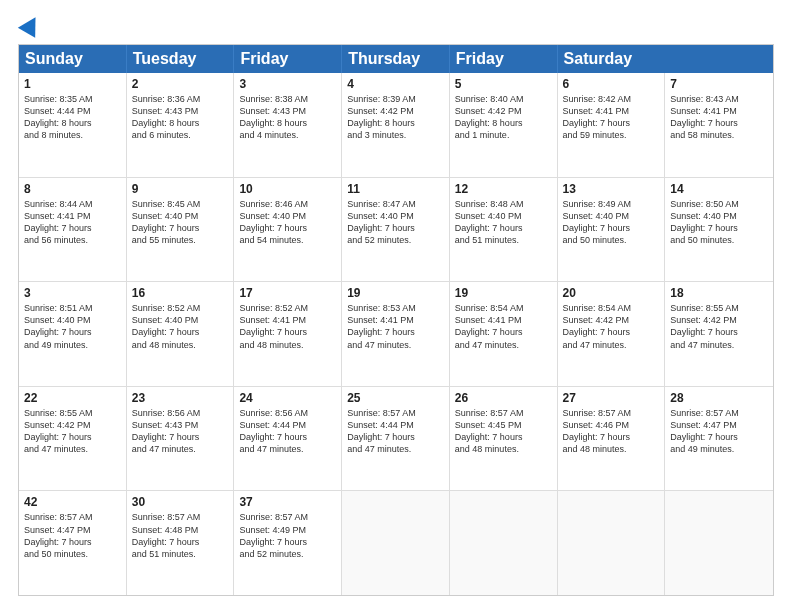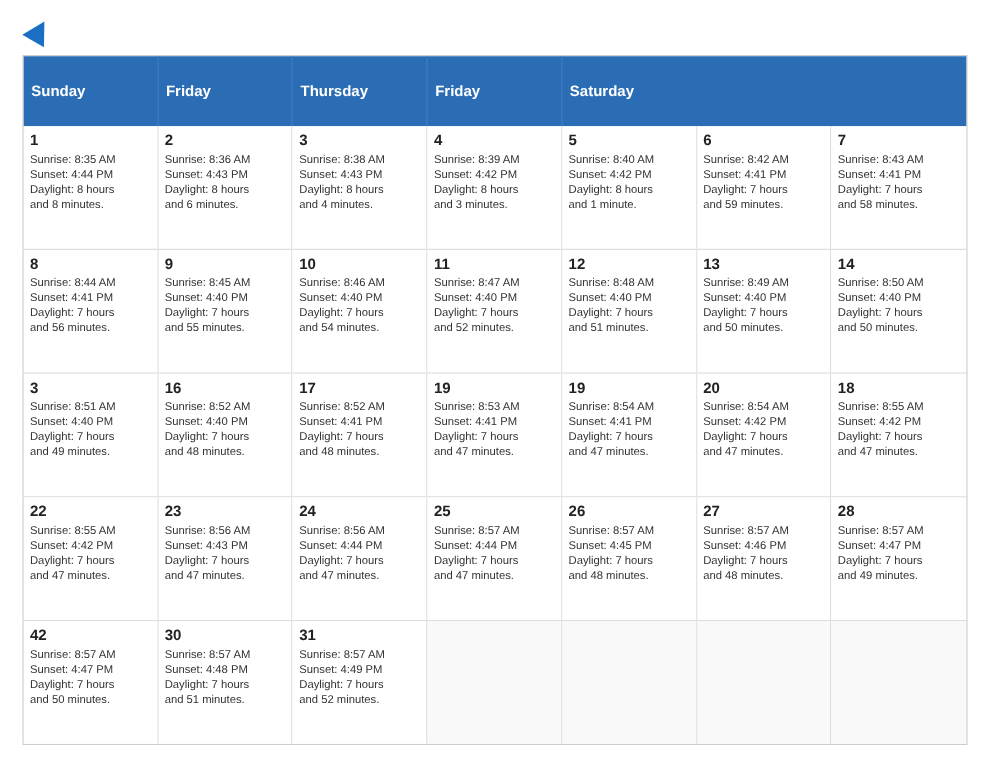--- a/index.html
+++ b/index.html
@@ -65,22 +65,22 @@
       border: 1px solid #ccc;
     }
     .cal-header {
       display: grid;
       grid-template-columns: repeat(7, 1fr);
       background: #2a6db5;
     }
     .cal-header-cell {
       color: #fff;
       font-weight: bold;
-      font-size: 12px;
-      padding: 21px 6px;
+      font-size: 16px;
+      padding: 5px 6px;
       border-right: 1px solid #3a7dc5;
     }
     .cal-header-cell:last-child { border-right: none; }
     .cal-body {
       flex: 1;
       display: flex;
       flex-direction: column;
     }
     .cal-row {
       display: grid;
@@ -127,20 +127,21 @@
     </div>
     <div class="title-block">
       <div class="main-title"></div>
       <div class="subtitle"></div>
     </div>
   </div>
 
   <div class="calendar">
     <div class="cal-header" id="cal-header">
         <div class="cal-header-cell">Sunday</div>
+        <div class="cal-header-cell">Tuesday</div>
         <div class="cal-header-cell">Friday</div>
         <div class="cal-header-cell">Thursday</div>
         <div class="cal-header-cell">Friday</div>
         <div class="cal-header-cell">Saturday</div>
       </div>
     <div class="cal-body" id="cal-body">
         <div class="cal-row">
           <div class="cal-cell">
             <span class="day-num">1</span>
             <div class="cell-text">Sunrise: 8:35 AM<br>Sunset: 4:44 PM<br>Daylight: 8 hours<br>and 8 minutes.</div>
@@ -263,21 +264,21 @@
         <div class="cal-row">
           <div class="cal-cell">
             <span class="day-num">42</span>
             <div class="cell-text">Sunrise: 8:57 AM<br>Sunset: 4:47 PM<br>Daylight: 7 hours<br>and 50 minutes.</div>
           </div>
           <div class="cal-cell">
             <span class="day-num">30</span>
             <div class="cell-text">Sunrise: 8:57 AM<br>Sunset: 4:48 PM<br>Daylight: 7 hours<br>and 51 minutes.</div>
           </div>
           <div class="cal-cell">
-            <span class="day-num">31</span>
+            <span class="day-num">37</span>
             <div class="cell-text">Sunrise: 8:57 AM<br>Sunset: 4:49 PM<br>Daylight: 7 hours<br>and 52 minutes.</div>
           </div>
           <div class="cal-cell empty"></div>
           <div class="cal-cell empty"></div>
           <div class="cal-cell empty"></div>
           <div class="cal-cell empty"></div>
         </div>
       </div>
   </div>
 </div>

